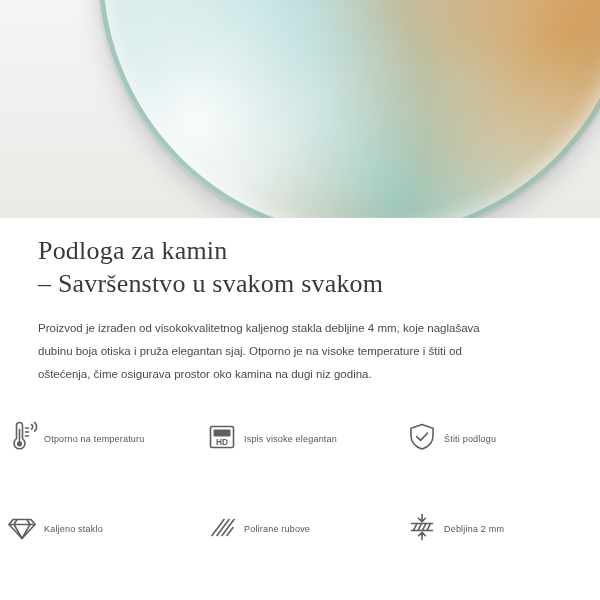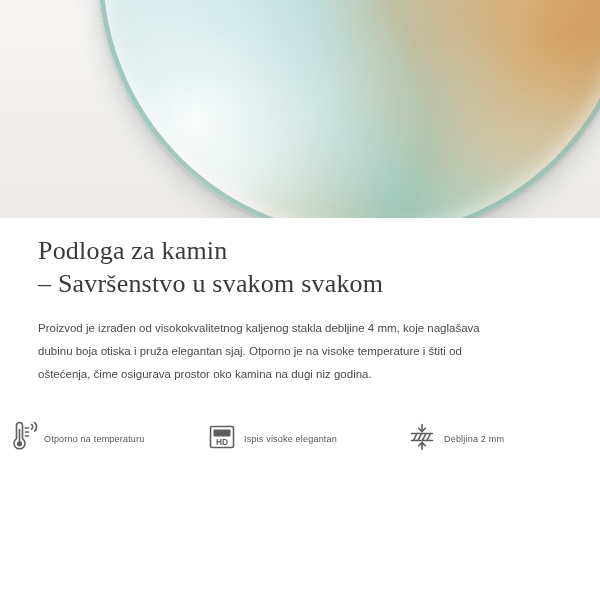--- a/index.html
+++ b/index.html
@@ -205,22 +205,48 @@
         <svg width="44" height="44" viewBox="0 0 44 44" aria-hidden="true">
           <rect class="stroke" x="10.5" y="11.5" width="23" height="21" rx="1.5"></rect>
           <rect x="13.5" y="14.5" width="17" height="7" rx="1" fill="#5f5f5f"></rect>
           <text x="22" y="20.2" text-anchor="middle" font-size="5.4" fill="#ffffff" class="hdbox">ultra</text>
           <text x="22" y="30.4" text-anchor="middle" font-size="8.4" class="hdbox">HD</text>
         </svg>
       </div>
       <div class="feature-label">Ispis visoke elegantan</div>
     </div>
 
-
-
+    <div class="feature">
+      <div class="feature-icon">
+        <svg width="44" height="44" viewBox="0 0 44 44" aria-hidden="true">
+          <path class="stroke" d="M22 9.5l11 3.8v7.4c0 6.6-4.6 11.2-11 13.3-6.4-2.1-11-6.7-11-13.3v-7.4z"></path>
+          <path class="stroke" d="M16.8 21.6l3.8 3.8 6.8-7.2"></path>
+        </svg>
+      </div>
+      <div class="feature-label">Štiti podlogu</div>
+    </div>
+
+    <div class="feature">
+      <div class="feature-icon">
+        <svg width="44" height="44" viewBox="0 0 44 44" aria-hidden="true">
+          <path class="stroke" d="M13 14.5h18l4 5-13 14-13-14z"></path>
+          <path class="stroke" d="M9 19.5h26M17 14.5l-3 5 8 14M27 14.5l3 5-8 14"></path>
+        </svg>
+      </div>
+      <div class="feature-label">Kaljeno staklo</div>
+    </div>
+
+    <div class="feature">
+      <div class="feature-icon">
+        <svg width="44" height="44" viewBox="0 0 44 44" aria-hidden="true">
+          <path class="stroke" d="M12 30.5l12-16M17 30.5l12-16M22 30.5l12-16M27 30.5l6-8"></path>
+        </svg>
+      </div>
+      <div class="feature-label">Polirane rubove</div>
+    </div>
 
     <div class="feature">
       <div class="feature-icon">
         <svg width="44" height="44" viewBox="0 0 44 44" aria-hidden="true">
           <path class="stroke" d="M22 9.5v6.5M18.6 13.2l3.4 3.4 3.4-3.4"></path>
           <path class="stroke" d="M11.5 18.5h21M11.5 25.5h21"></path>
           <path class="stroke" d="M13.5 25.3l3.4-6.6M18 25.3l3.4-6.6M22.5 25.3l3.4-6.6M27 25.3l3.4-6.6"></path>
           <path class="stroke" d="M22 34.5V28M18.6 30.8l3.4-3.4 3.4 3.4"></path>
         </svg>
       </div>

